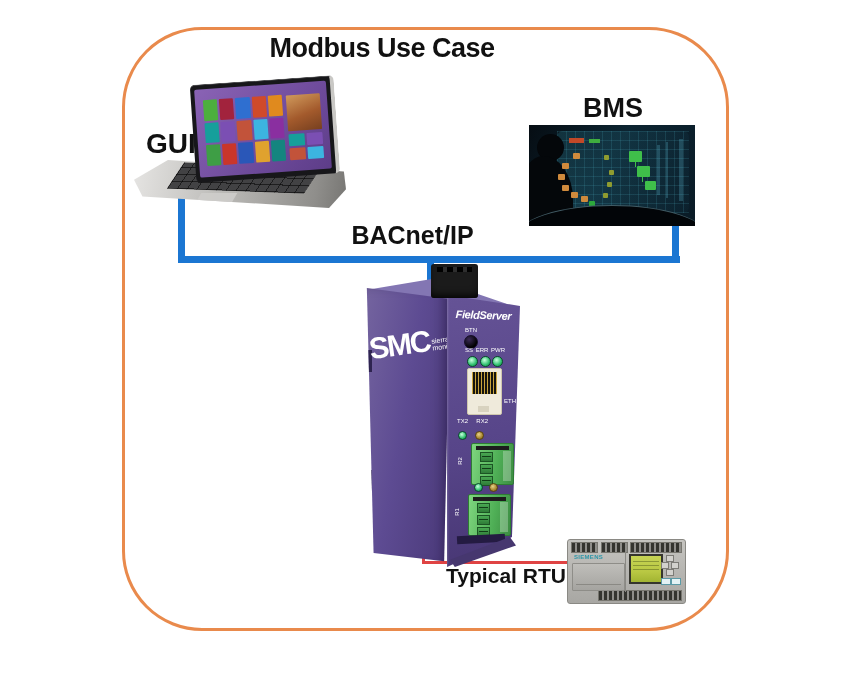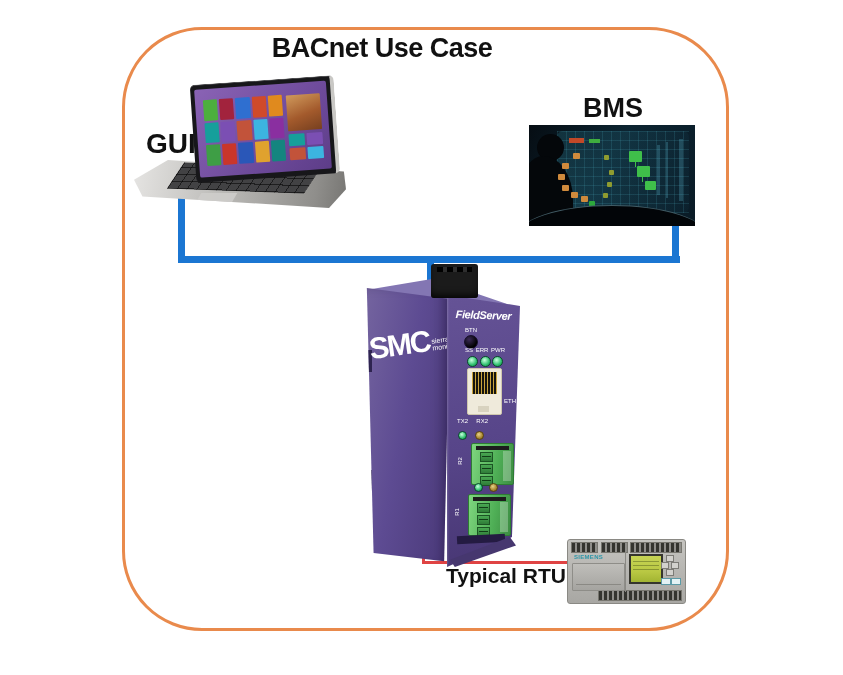--- a/index.html
+++ b/index.html
@@ -137,26 +137,27 @@
     background:repeating-linear-gradient(0deg,rgba(40,50,10,.35) 0 1px,transparent 1px 4px);}
   .plc-nav{position:absolute;width:6px;height:5px;background:#d2d1cd;border:1px solid #7c7b76;}
   #plc-esc,#plc-ok{position:absolute;width:8px;height:5px;background:#e4f2f4;border:1px solid #5c9aa6;}
 </style>
 </head>
 <body>
 
 <div id="canvas">
 
   <div class="abs" id="frame" style="border-color: rgb(233, 138, 76);"></div>
-  <div class="abs" id="title">BACnet Use Case</div>
+  <div class="abs" id="title">Modbus Use Case</div>
 
   <div class="abs blue-line" id="bac-v-left" style="background: rgb(27, 118, 210);"></div>
   <div class="abs blue-line" id="bac-h" style="background: rgb(27, 118, 210);"></div>
   <div class="abs blue-line" id="bac-v-right" style="background: rgb(27, 118, 210);"></div>
   <div class="abs blue-line" id="bac-v-mid" style="background: rgb(27, 118, 210);"></div>
+  <div class="abs" id="bacnet-label">BACnet/IP</div>
 
   <div class="abs red-line" id="mod-v" style="background: rgb(223, 67, 67);"></div>
   <div class="abs red-line" id="mod-h" style="background: rgb(223, 67, 67);"></div>
   <div class="abs" id="modbus-label">Typical RTU</div>
 
   <div class="abs" id="laptop-base">
     <div id="keyboard"></div>
     <div id="touchpad"></div>
   </div>
   <div class="abs" id="laptop-lid">

